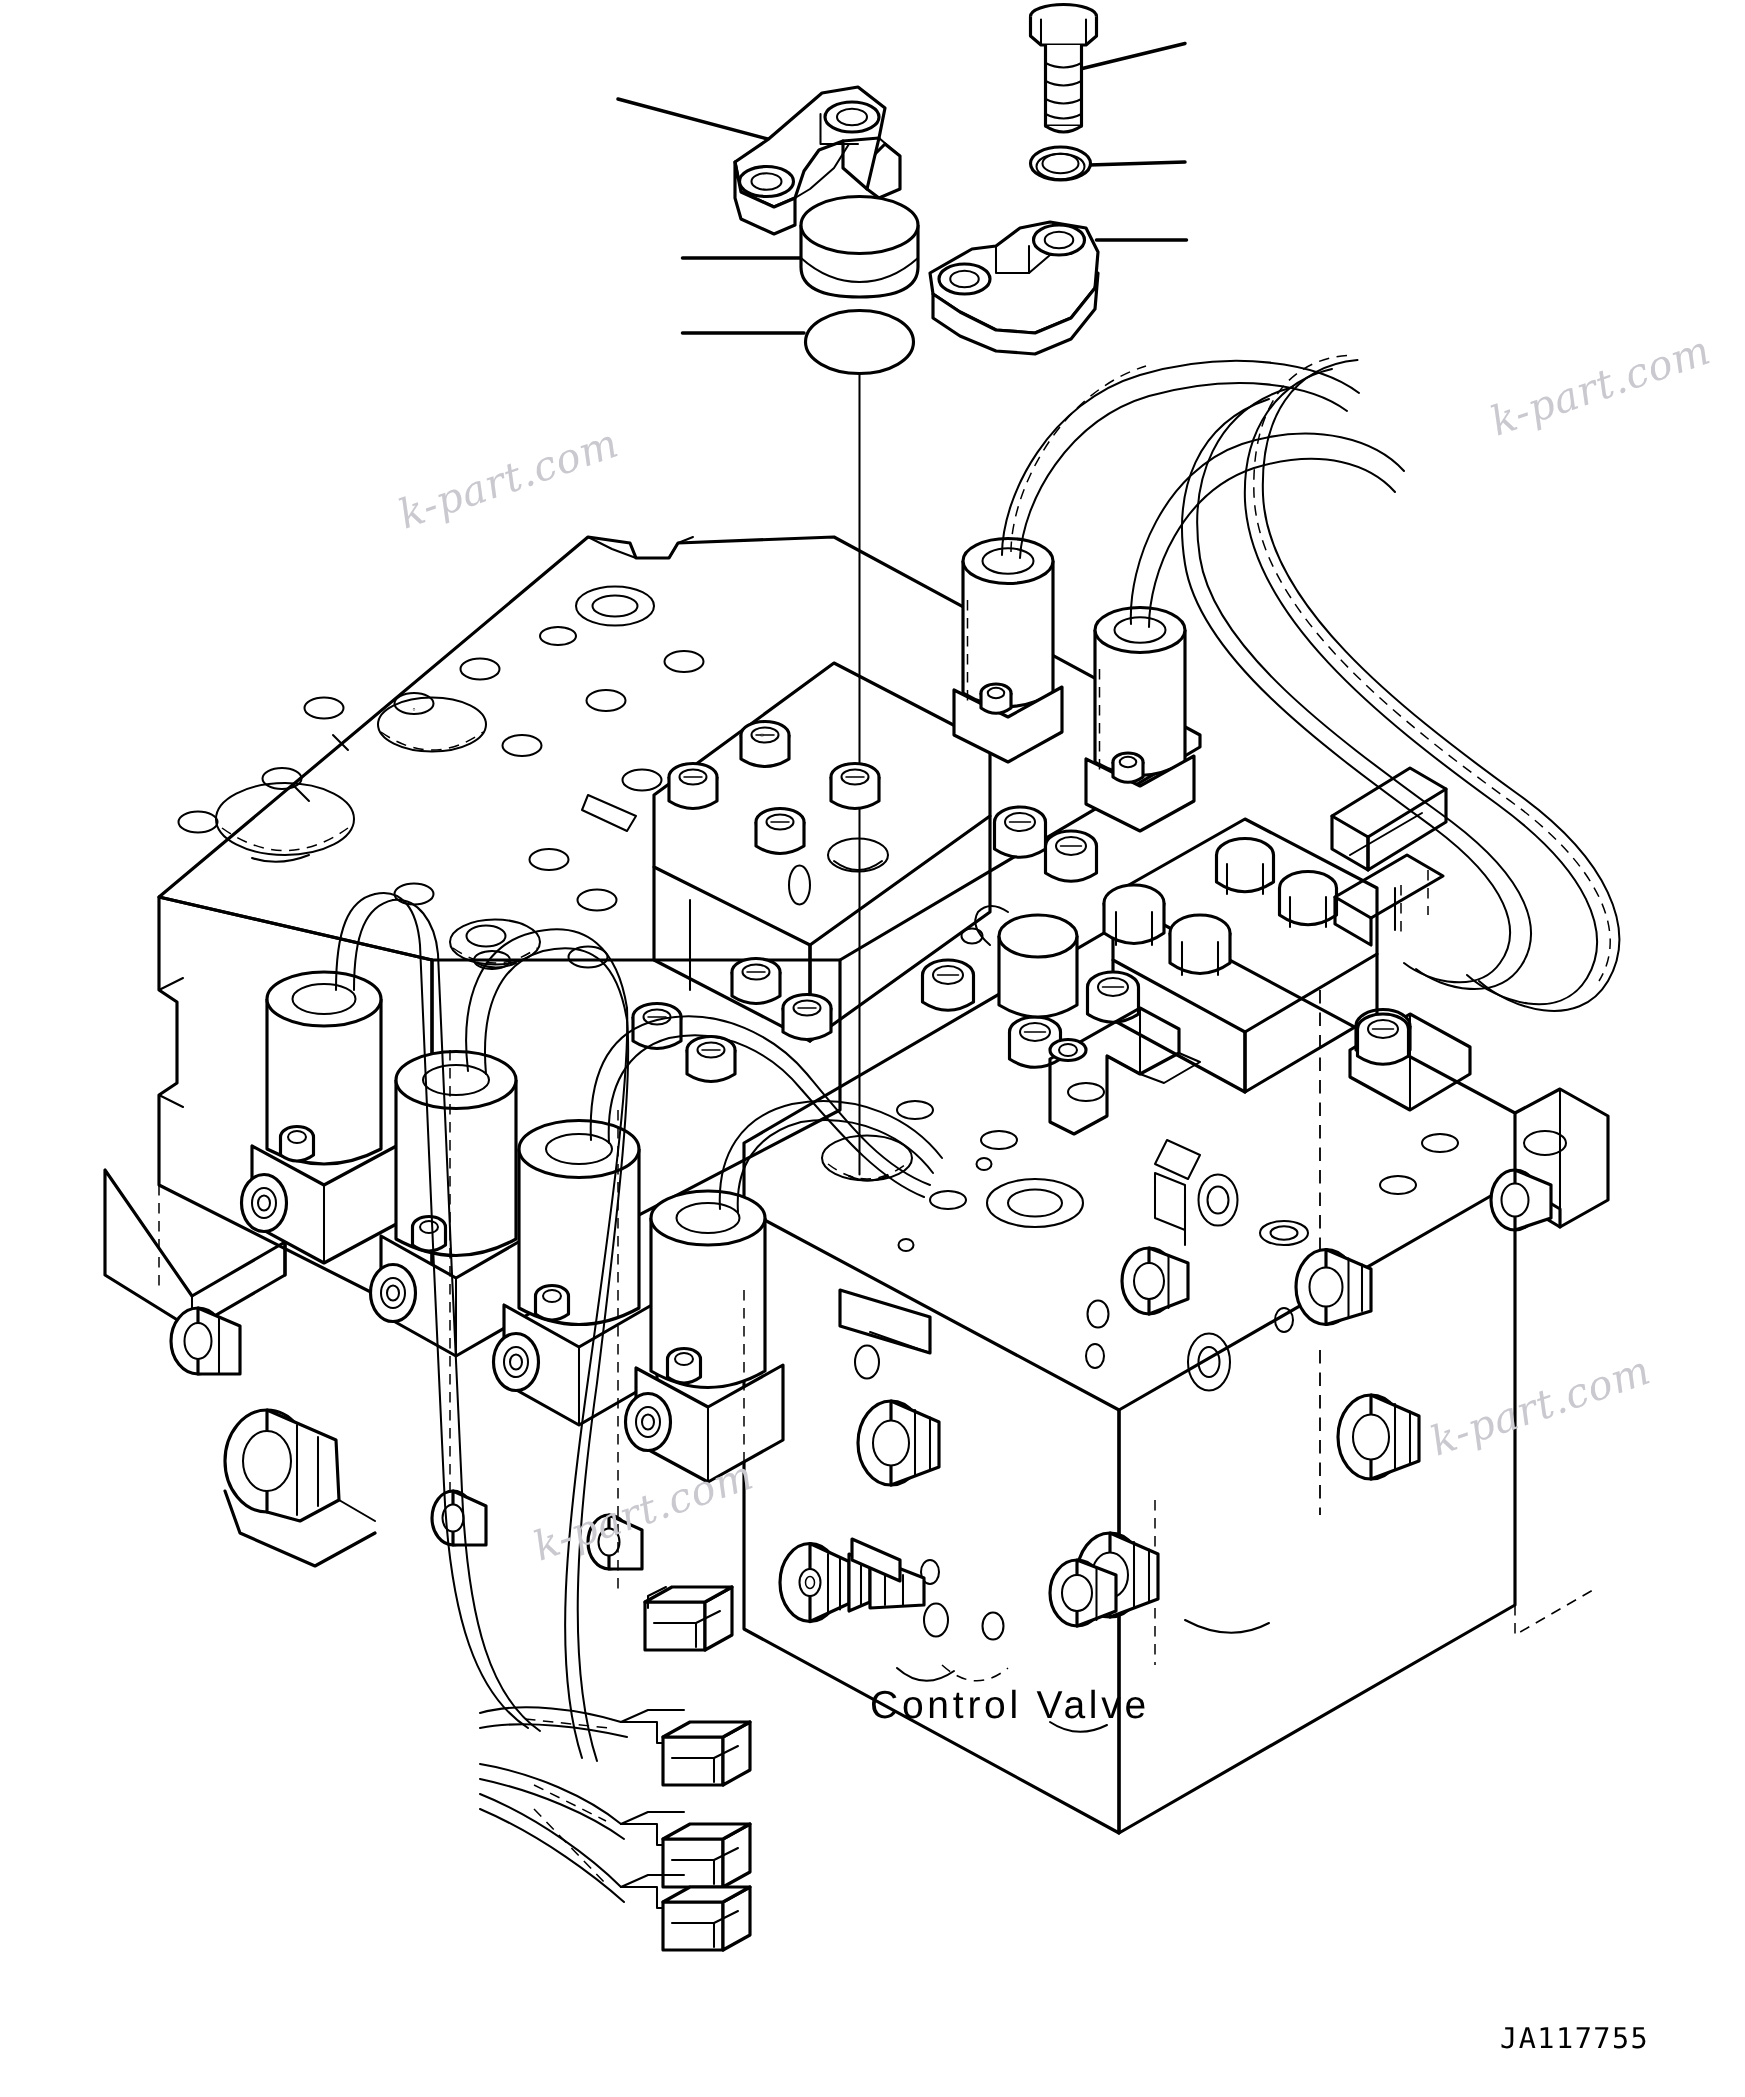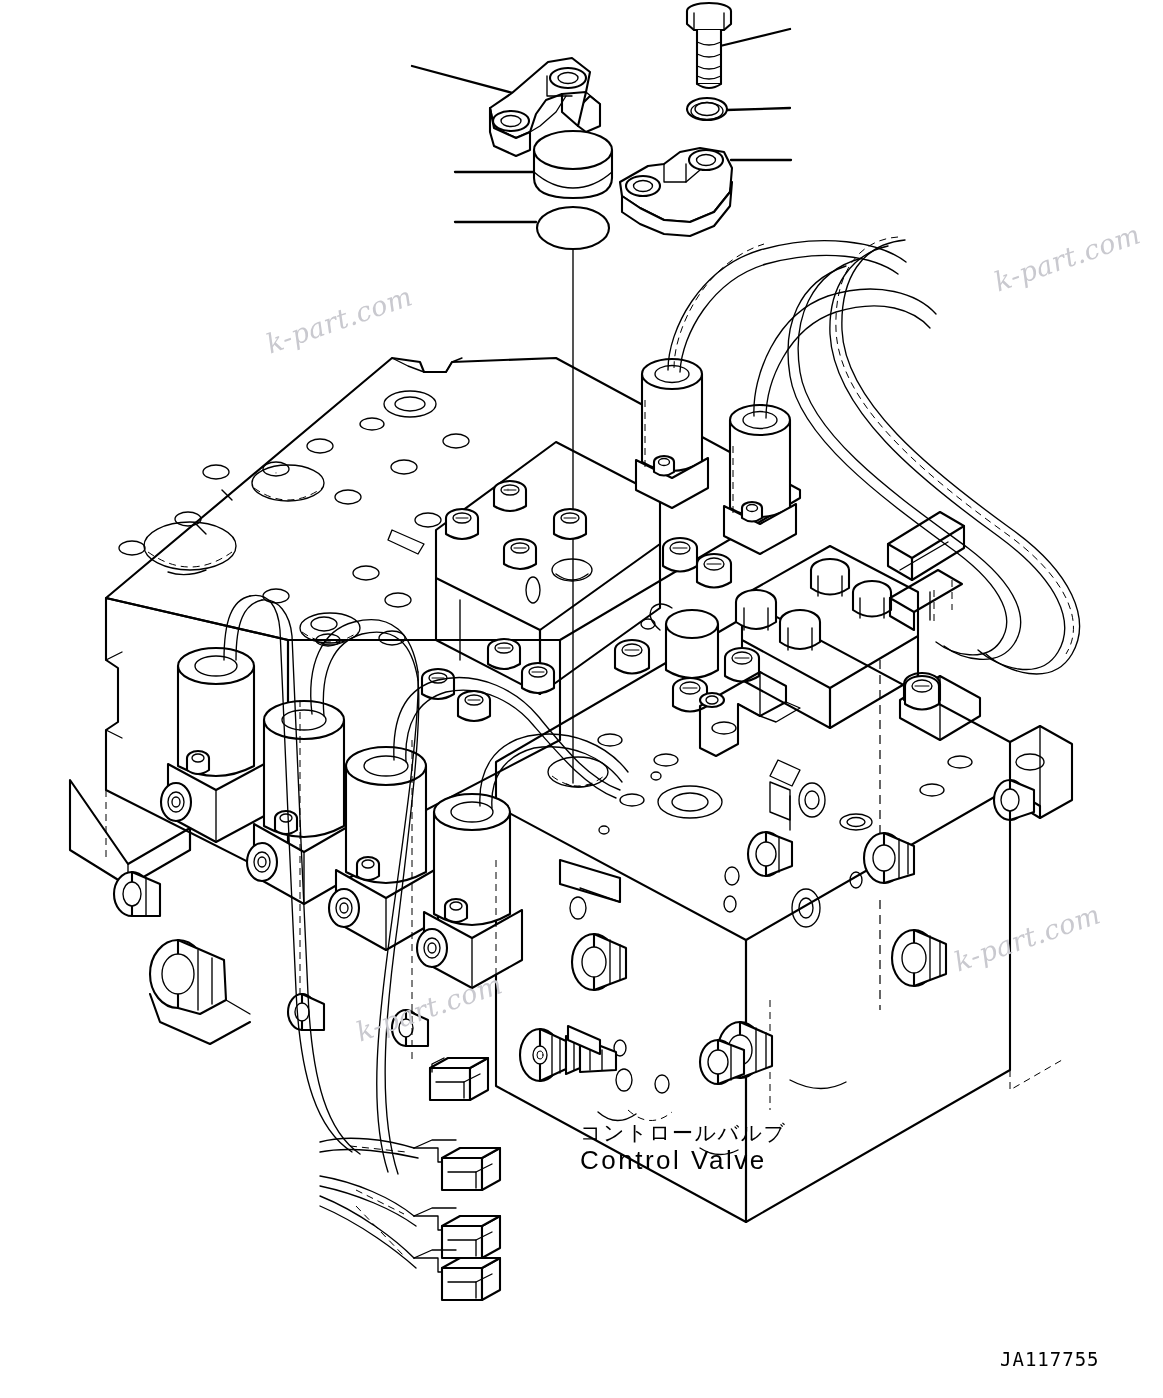--- a/index.html
+++ b/index.html
@@ -730,19 +730,18 @@
       <path class="lnt" d="M222 490 L232 500"></path>
     </g>
   </svg>
 
   <div class="wm" style="left:262px; top:330px; transform:rotate(-19deg);">k-part.com</div>
   <div class="wm" style="left:990px; top:268px; transform:rotate(-19deg);">k-part.com</div>
   <div class="wm" style="left:352px; top:1018px; transform:rotate(-19deg);">k-part.com</div>
   <div class="wm" style="left:950px; top:948px; transform:rotate(-19deg);">k-part.com</div>
 
   <div id="caption">
-    <span class="jp">コントロールバルブ</span>
     <span class="en">Control Valve</span>
   </div>
 
   <div id="drawing-number">JA117755</div>
 
 </div>
 
 </body></html>

